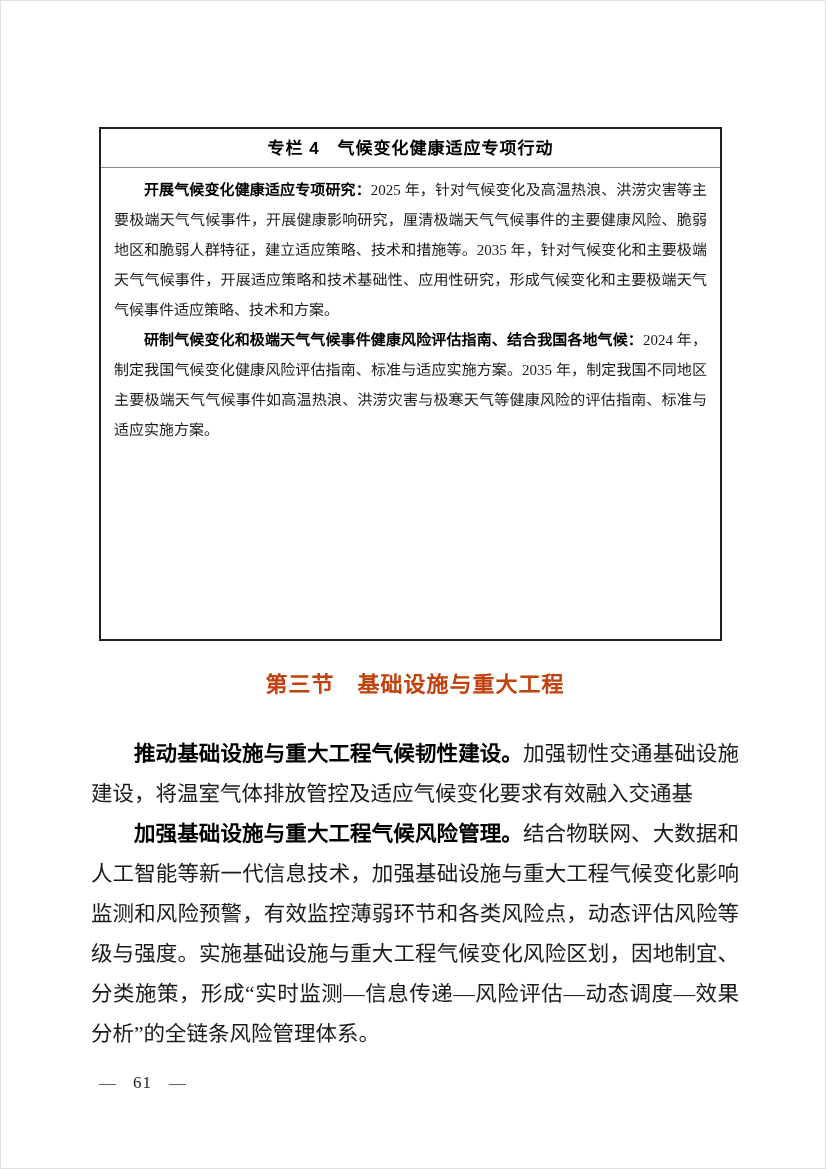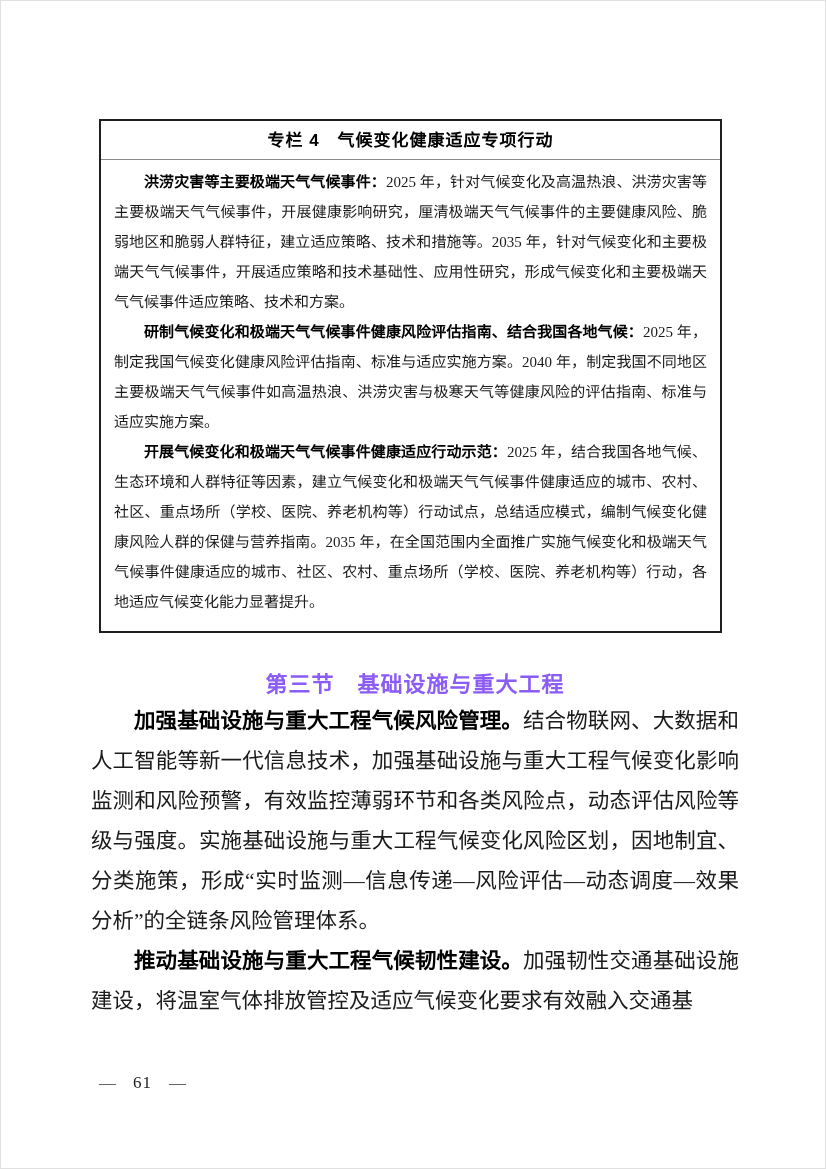--- a/index.html
+++ b/index.html
@@ -11,21 +11,21 @@
     overflow: hidden;
     font-family: "Liberation Serif", serif;
     color: #1a1a1a;
     border: 1px solid #e0e0e0;
   }
 
   
   .panel {
     position: absolute;
     left: 98px;
-    top: 118px;
+    top: 126px;
     width: 623px;
     height: 514px;
     border: 2px solid #1f1f1f;
     background: #ffffff;
     overflow: hidden;
   }
   .panel-title {
     height: 39px;
     line-height: 39px;
     text-align: center;
@@ -57,22 +57,23 @@
     position: absolute;
     left: 90px;
     top: 668px;
     width: 648px;
   }
   .section-heading {
     font-size: 22px;
     line-height: 32px;
     font-weight: bold;
     text-align: center;
-    color: #8b5cf6;
+    color: #c2410c;
     letter-spacing: 1px;
+    margin-bottom: 33px;
     font-family: "Liberation Serif", serif;
   }
   .main-col .body-p {
     font-size: 21.5px;
     line-height: 40px;
     text-align: justify;
     text-indent: 2em;
     color: #1a1a1a;
   }
   .main-col .body-p .lead {
@@ -95,29 +96,28 @@
   }
   .footer .dash { color: #4a4a4a; }
   .footer .num { color: #222222; letter-spacing: 1px; }
 </style>
 </head>
 <body>
 
 <div class="panel">
   <div class="panel-title">专栏 4　气候变化健康适应专项行动</div>
   <div class="panel-body">
-    <p><span class="lead">洪涝灾害等主要极端天气气候事件：</span><span>2025 年，针对气候变化及高温热浪、洪涝灾害等主要极端天气气候事件，开展健康影响研究，厘清极端天气气候事件的主要健康风险、脆弱地区和脆弱人群特征，建立适应策略、技术和措施等。2035 年，针对气候变化和主要极端天气气候事件，开展适应策略和技术基础性、应用性研究，形成气候变化和主要极端天气气候事件适应策略、技术和方案。</span></p>
-    <p><span class="lead">研制气候变化和极端天气气候事件健康风险评估指南、结合我国各地气候：</span><span>2025 年，制定我国气候变化健康风险评估指南、标准与适应实施方案。2040 年，制定我国不同地区主要极端天气气候事件如高温热浪、洪涝灾害与极寒天气等健康风险的评估指南、标准与适应实施方案。</span></p>
-    <p><span class="lead">开展气候变化和极端天气气候事件健康适应行动示范：</span><span>2025 年，结合我国各地气候、生态环境和人群特征等因素，建立气候变化和极端天气气候事件健康适应的城市、农村、社区、重点场所（学校、医院、养老机构等）行动试点，总结适应模式，编制气候变化健康风险人群的保健与营养指南。2035 年，在全国范围内全面推广实施气候变化和极端天气气候事件健康适应的城市、社区、农村、重点场所（学校、医院、养老机构等）行动，各地适应气候变化能力显著提升。</span></p>
+    <p><span class="lead">开展气候变化健康适应专项研究：</span><span>2025 年，针对气候变化及高温热浪、洪涝灾害等主要极端天气气候事件，开展健康影响研究，厘清极端天气气候事件的主要健康风险、脆弱地区和脆弱人群特征，建立适应策略、技术和措施等。2035 年，针对气候变化和主要极端天气气候事件，开展适应策略和技术基础性、应用性研究，形成气候变化和主要极端天气气候事件适应策略、技术和方案。</span></p>
+    <p><span class="lead">研制气候变化和极端天气气候事件健康风险评估指南、结合我国各地气候：</span><span>2024 年，制定我国气候变化健康风险评估指南、标准与适应实施方案。2035 年，制定我国不同地区主要极端天气气候事件如高温热浪、洪涝灾害与极寒天气等健康风险的评估指南、标准与适应实施方案。</span></p>
   </div>
 </div>
 
 <div class="main-col">
   <h2 class="section-heading">第三节　基础设施与重大工程</h2>
+  <p class="body-p"><span class="lead">推动基础设施与重大工程气候韧性建设。</span><span>加强韧性交通基础设施建设，将温室气体排放管控及适应气候变化要求有效融入交通基</span></p>
   <p class="body-p"><span class="lead">加强基础设施与重大工程气候风险管理。</span><span>结合物联网、大数据和人工智能等新一代信息技术，加强基础设施与重大工程气候变化影响监测和风险预警，有效监控薄弱环节和各类风险点，动态评估风险等级与强度。实施基础设施与重大工程气候变化风险区划，因地制宜、分类施策，形成“实时监测—信息传递—风险评估—动态调度—效果分析”的全链条风险管理体系。</span></p>
-  <p class="body-p"><span class="lead">推动基础设施与重大工程气候韧性建设。</span><span>加强韧性交通基础设施建设，将温室气体排放管控及适应气候变化要求有效融入交通基</span></p>
 </div>
 
 <div class="footer">
   <span class="dash">—</span>
   <span class="num">61</span>
   <span class="dash">—</span>
 </div>
 
 </body></html>

